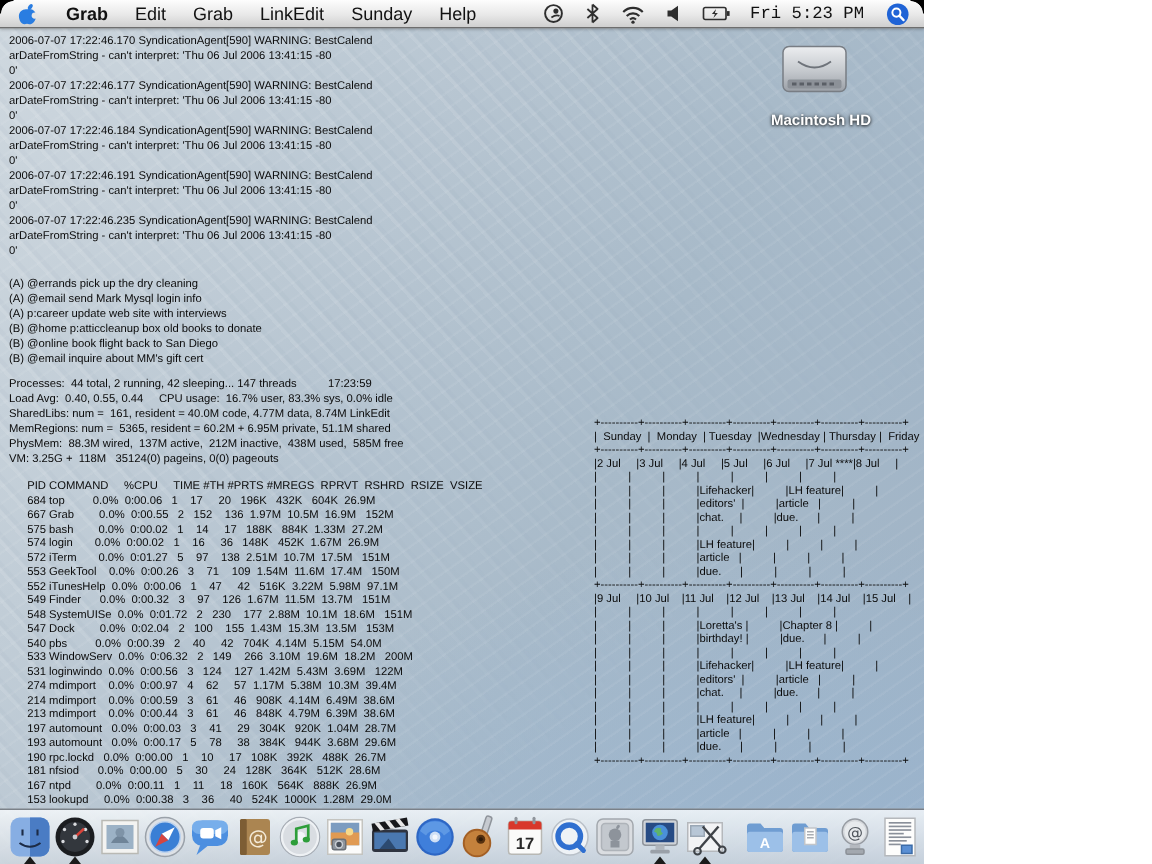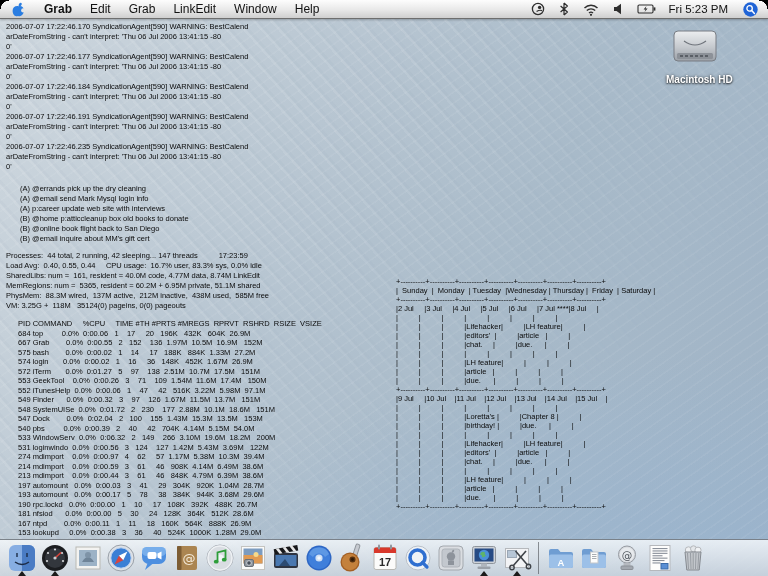--- a/index.html
+++ b/index.html
@@ -1,19 +1,19 @@
 <!DOCTYPE html>
 <html><head>
 <meta charset="utf-8">
 <style>
   * { margin:0; padding:0; box-sizing:border-box; }
   html,body { width:768px; height:576px; overflow:hidden; }
   body { font-family:"Liberation Sans", sans-serif; }
 
-  .screen { position:relative; width:768px; height:576px; overflow:hidden;
+  .screen { position:relative; width:616px; height:576px; overflow:hidden;
     background:
       radial-gradient(120% 90% at 88% 115%, rgba(150,180,210,.85), rgba(150,180,210,0) 60%),
       linear-gradient(115deg,#cfd8df 0%,#bcc9d4 30%,#a8bac9 62%,#9fb3c6 100%);
   }
   .tex1 { position:absolute; inset:0; opacity:.28; pointer-events:none;
     background:repeating-linear-gradient(48deg, rgba(255,255,255,.35) 0 2px, rgba(110,130,155,.18) 3px 5px, transparent 6px 13px);
     -webkit-mask-image:linear-gradient(135deg,#000 35%,transparent 75%); 
     mask-image:linear-gradient(135deg,#000 35%,transparent 75%);
   }
   .tex2 { position:absolute; inset:0; opacity:.15; pointer-events:none;
@@ -23,35 +23,35 @@
   
   .menubar { position:absolute; top:0; left:0; right:0; height:19px; z-index:30;
     background:linear-gradient(#fdfdfd,#e8e8e8 55%,#cfcfcf);
     border-bottom:1px solid #6e6e6e; box-shadow:0 1px 2px rgba(0,0,0,.25);
     display:flex; align-items:center; font-size:12px; color:#111; }
   .menubar .apple { padding:0 10px 0 12px; display:flex; align-items:center; cursor:default; }
   .menu { padding:0 9px; line-height:19px; cursor:default; }
   .menu.app { font-weight:bold; }
   .mb-spacer { flex:1; }
   .mb-extra { display:flex; align-items:center; padding:0 7px; height:19px; }
-  .mb-clock { padding:0 8px 0 6px; font-size:11.5px; }
+  .mb-clock { padding:0 8px 0 6px; font-size:11.5px;font-family:Liberation Mono, monospace; }
   .corner { position:absolute; top:0; width:9px; height:9px; z-index:40; pointer-events:none; }
   .corner.l { left:0; background:radial-gradient(circle at 100% 100%, transparent 8px, #000 8.5px); }
   .corner.r { right:0; background:radial-gradient(circle at 0 100%, transparent 8px, #000 8.5px); }
 
   
   .hd { position:absolute; top:28px; right:12px; width:90px; text-align:left; cursor:default; }
   .hd-label { margin-top:2px; font-size:10px; font-weight:bold; color:#fff;
     text-shadow:0 1px 2px rgba(0,0,0,.75), 0 0 3px rgba(0,0,0,.5); }
 
   
   pre.geek { position:absolute; font-family:Liberation Sans, sans-serif;
     font-size:7.5px; color:#0a0a0a; white-space:pre; letter-spacing:0; }
   #log   { left:6px;  top:22px;  line-height:10px; }
-  #todo  { left:20px;  top:184px; line-height:10px; }
+  #todo  { left:6px;  top:184px; line-height:10px; }
   #stats { left:6px;  top:251px; line-height:10px; }
   #proc  { left:16px;  top:319px; line-height:9.5px; }
   #cal   { left:396px; top:277px; line-height:9px; }
 
   
   .dock { position:absolute; left:0; right:0; bottom:0; height:37px; z-index:20;
     background:linear-gradient(rgba(247,250,252,.82), rgba(206,214,222,.82));
     border-top:1px solid rgba(70,75,82,.6);
     display:flex; align-items:center; padding:0 5px; }
   .dock-item { position:relative; width:33px; height:33px; display:flex;
@@ -74,21 +74,21 @@
       <svg width="13" height="15" viewBox="0 0 13 15">
         <ellipse cx="8.2" cy="2.6" rx="1.3" ry="2.1" fill="#2a7de1" transform="rotate(35 8.2 2.6)"></ellipse>
         <path d="M6.4 4.2 C9.6 3.4 12 5.6 12 8.6 C12 11.6 9.8 14.2 7.6 14.2 C6.9 14.2 6.5 13.9 6 13.9 C5.5 13.9 5 14.2 4.3 14.2 C2.2 14.2 0.6 11.4 0.6 8.7 C0.6 5.8 3.1 3.6 6.4 4.2 Z" fill="#2a7de1"></path>
         <circle cx="11.2" cy="8.4" r="2.1" fill="#e6e6e6"></circle>
       </svg>
     </div>
     <span class="menu app">Grab</span>
     <span class="menu">Edit</span>
     <span class="menu">Grab</span>
     <span class="menu">LinkEdit</span>
-    <span class="menu">Window</span>
+    <span class="menu">Sunday</span>
     <span class="menu">Help</span>
     <div class="mb-spacer"></div>
 
     <span class="mb-extra">
       <svg width="14" height="14" viewBox="0 0 14 14">
         <circle cx="7" cy="7" r="5.6" fill="none" stroke="#2e2e2e" stroke-width="1.3"></circle>
         <circle cx="8.6" cy="5.4" r="1.7" fill="#2e2e2e"></circle>
         <path d="M5.6 9.6 Q8.6 7.6 11 8.6" stroke="#2e2e2e" stroke-width="1.2" fill="none"></path>
       </svg>
     </span>

